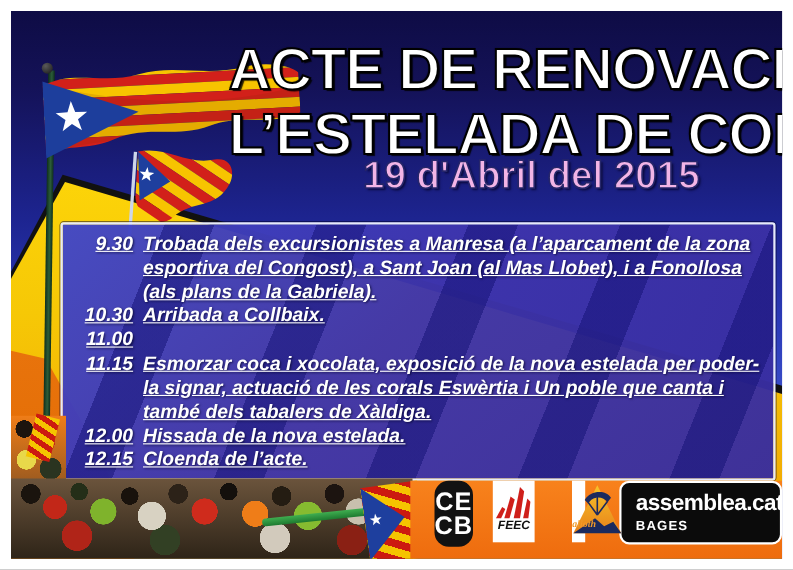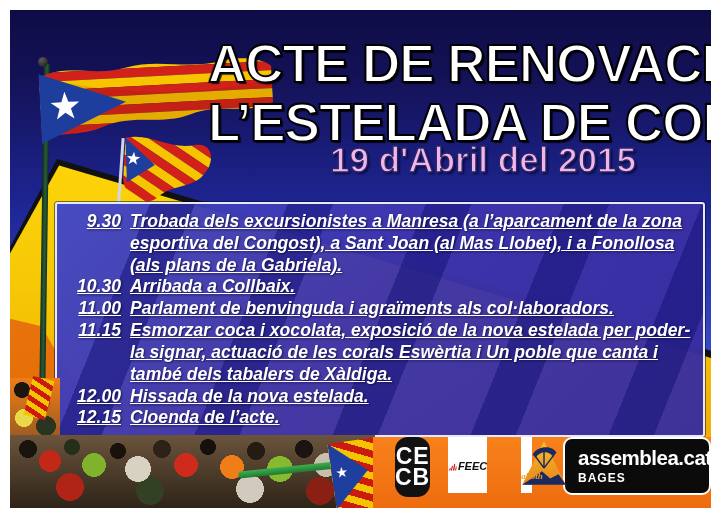--- a/index.html
+++ b/index.html
@@ -80,21 +80,21 @@
       background:repeating-linear-gradient(20deg,#f5c400 0 5px,#cc1a10 5px 10px);}
   .crowd-pole{position:absolute;left:228px;top:455px;width:128px;height:7px;border-radius:4px;
       background:linear-gradient(180deg,#3fae50,#1e7a30);transform:rotate(-6deg);}
   
   .strip{position:absolute;left:363px;top:427px;width:338px;height:71px;
          background:linear-gradient(180deg,var(--strip-orange),#ee6c0e);
          display:flex;align-items:flex-start;gap:18px;padding-left:22px;box-sizing:border-box;}
   .logo-cecb{width:60px;height:60px;border-radius:13px;background:#121212;color:#fff;
       display:flex;flex-direction:column;align-items:center;justify-content:center;
       font-weight:800;font-size:23px;line-height:.92;letter-spacing:1px;}
-  .logo-feec{width:39px;height:56px;background:#fff;display:flex;
+  .logo-feec{width:52px;height:56px;background:#fff;display:flex;flex-direction:column;
       align-items:center;justify-content:flex-start;padding-top:3px;box-sizing:border-box;}
   .logo-feec .lbl{font-weight:bold;font-style:italic;font-size:11px;color:#111;margin-top:-2px;}
   .logo-alioth{width:46px;height:56px;background:#fff;position:relative;margin-left:16px;}
   .logo-alioth .lbl{position:absolute;left:0;right:0;top:34px;text-align:center;
       font-style:italic;font-weight:bold;font-size:9px;color:#f09a2a;font-family:"Liberation Serif",serif;}
   .logo-alioth .dots{position:absolute;left:7px;right:7px;top:48px;height:3px;
       background:repeating-linear-gradient(90deg,#e8b020 0 2px,transparent 2px 4px);}
   .logo-anc{margin-left:13px;width:148px;height:58px;background:#0b0b0b;border:2px solid #fff;
       border-radius:9px;box-sizing:border-box;color:#fff;padding:7px 0 0 13px;}
   .logo-anc .l1{font-weight:bold;font-size:20.5px;letter-spacing:-.5px;}
@@ -168,21 +168,20 @@
       <div class="row">
         <span class="t">9.30</span>
         <span class="d">Trobada dels excursionistes a Manresa (a l’aparcament de la zona esportiva del Congost), a Sant Joan (al Mas Llobet), i a Fonollosa (als plans de la Gabriela).</span>
       </div>
       <div class="row">
         <span class="t">10.30</span>
         <span class="d">Arribada a Collbaix.</span>
       </div>
       <div class="row">
         <span class="t">11.00</span>
-        <span class="d">Parlament de benvinguda i agraïments als col·laboradors.</span>
       </div>
       <div class="row">
         <span class="t">11.15</span>
         <span class="d">Esmorzar coca i xocolata, exposició de la nova estelada per poder-la signar, actuació de les corals Eswèrtia i Un poble que canta i també dels tabalers de Xàldiga.</span>
       </div>
       <div class="row">
         <span class="t">12.00</span>
         <span class="d">Hissada de la nova estelada.</span>
       </div>
       <div class="row">

